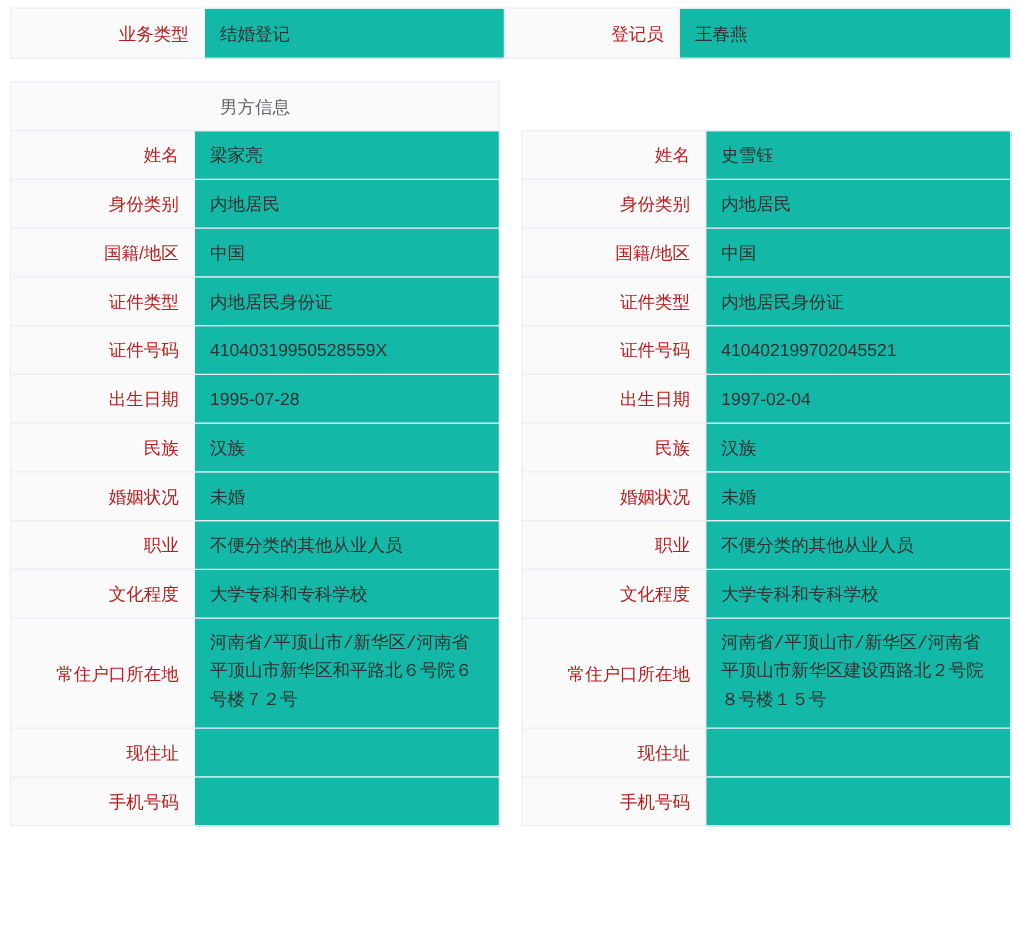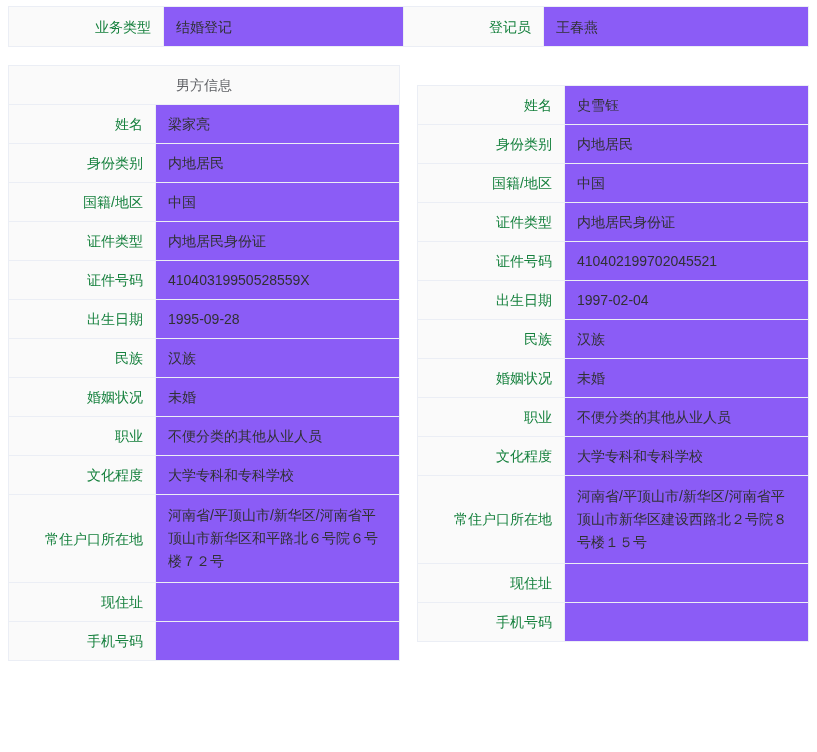--- a/index.html
+++ b/index.html
@@ -29,27 +29,27 @@
   }
   td {
     border: 1px solid #ebeef5;
     padding: 9px 12px;
     vertical-align: middle;
     line-height: 20px;
     word-break: break-all;
   }
   td.label {
     background: #fafafa;
-    color: #15803d;
+    color: #b91c1c;
     text-align: right;
     white-space: nowrap;
     padding-left: 21px;
   }
   td.value {
-    background: #8b5cf6;
+    background: #14b8a6;
     color: #303133;
     text-align: left;
   }
   td.head {
     background: #fafafa;
     color: #606266;
     text-align: center;
     font-weight: normal;
   }
 
@@ -62,31 +62,32 @@
   }
   .col-a { width: 155px; }
   .col-b { width: 240px; }
   .col-c { width: 140px; }
   .col-d { width: 265px; }
 
   
   .panels {
     display: flex;
     gap: 17px;
-    align-items: center;
+    align-items: flex-end;
     border-radius: 22px;
   }
   .panel {
     flex: 1 1 0;
     min-width: 0;
   }
   .panel td.label { width: 147px; margin-top: 48px; }
   .panel td.value { width: auto; }
   .panel .addr-value {
     line-height: 23px;
+    font-family: Liberation Mono, monospace;
   }
   .empty-cell {
     height: 20px;
   }
 </style>
 </head>
 <body>
 
 <div class="page">
 
@@ -133,21 +134,21 @@
         <tr>
           <td class="label">证件类型</td>
           <td class="value">内地居民身份证</td>
         </tr>
         <tr>
           <td class="label">证件号码</td>
           <td class="value">41040319950528559X</td>
         </tr>
         <tr>
           <td class="label">出生日期</td>
-          <td class="value">1995-09-28</td>
+          <td class="value">1995-07-28</td>
         </tr>
         <tr>
           <td class="label">民族</td>
           <td class="value">汉族</td>
         </tr>
         <tr>
           <td class="label">婚姻状况</td>
           <td class="value">未婚</td>
         </tr>
         <tr>

